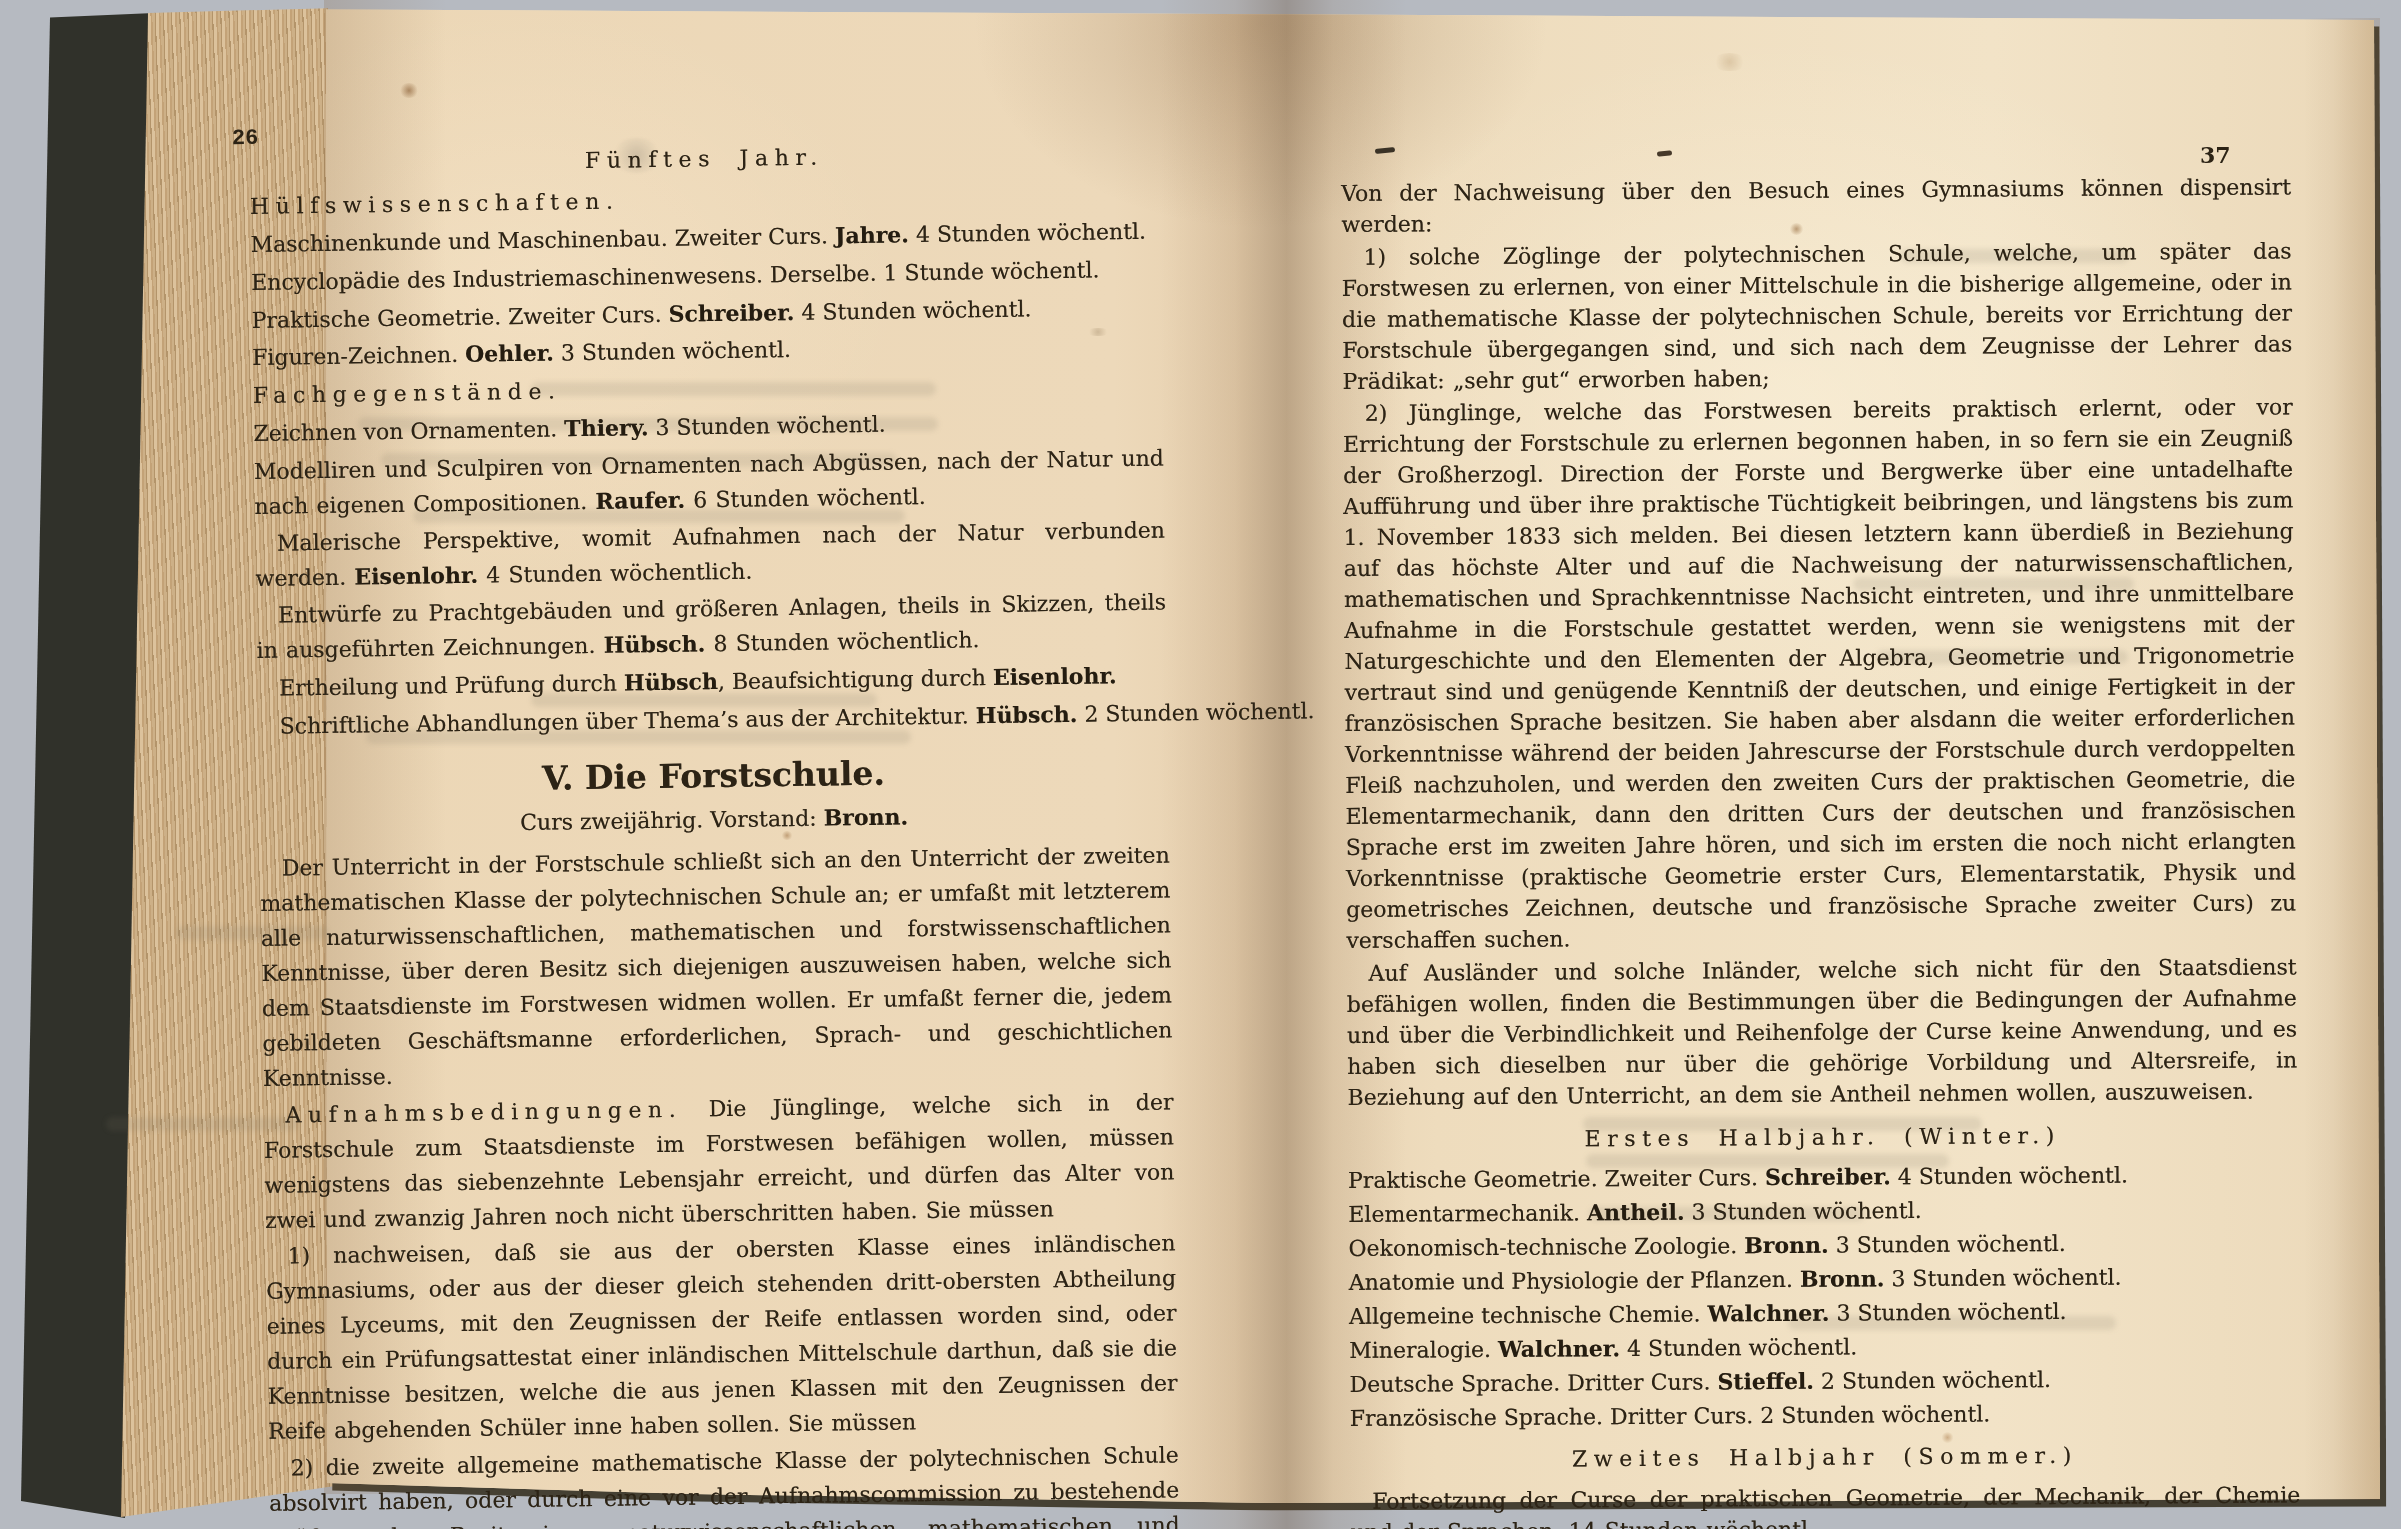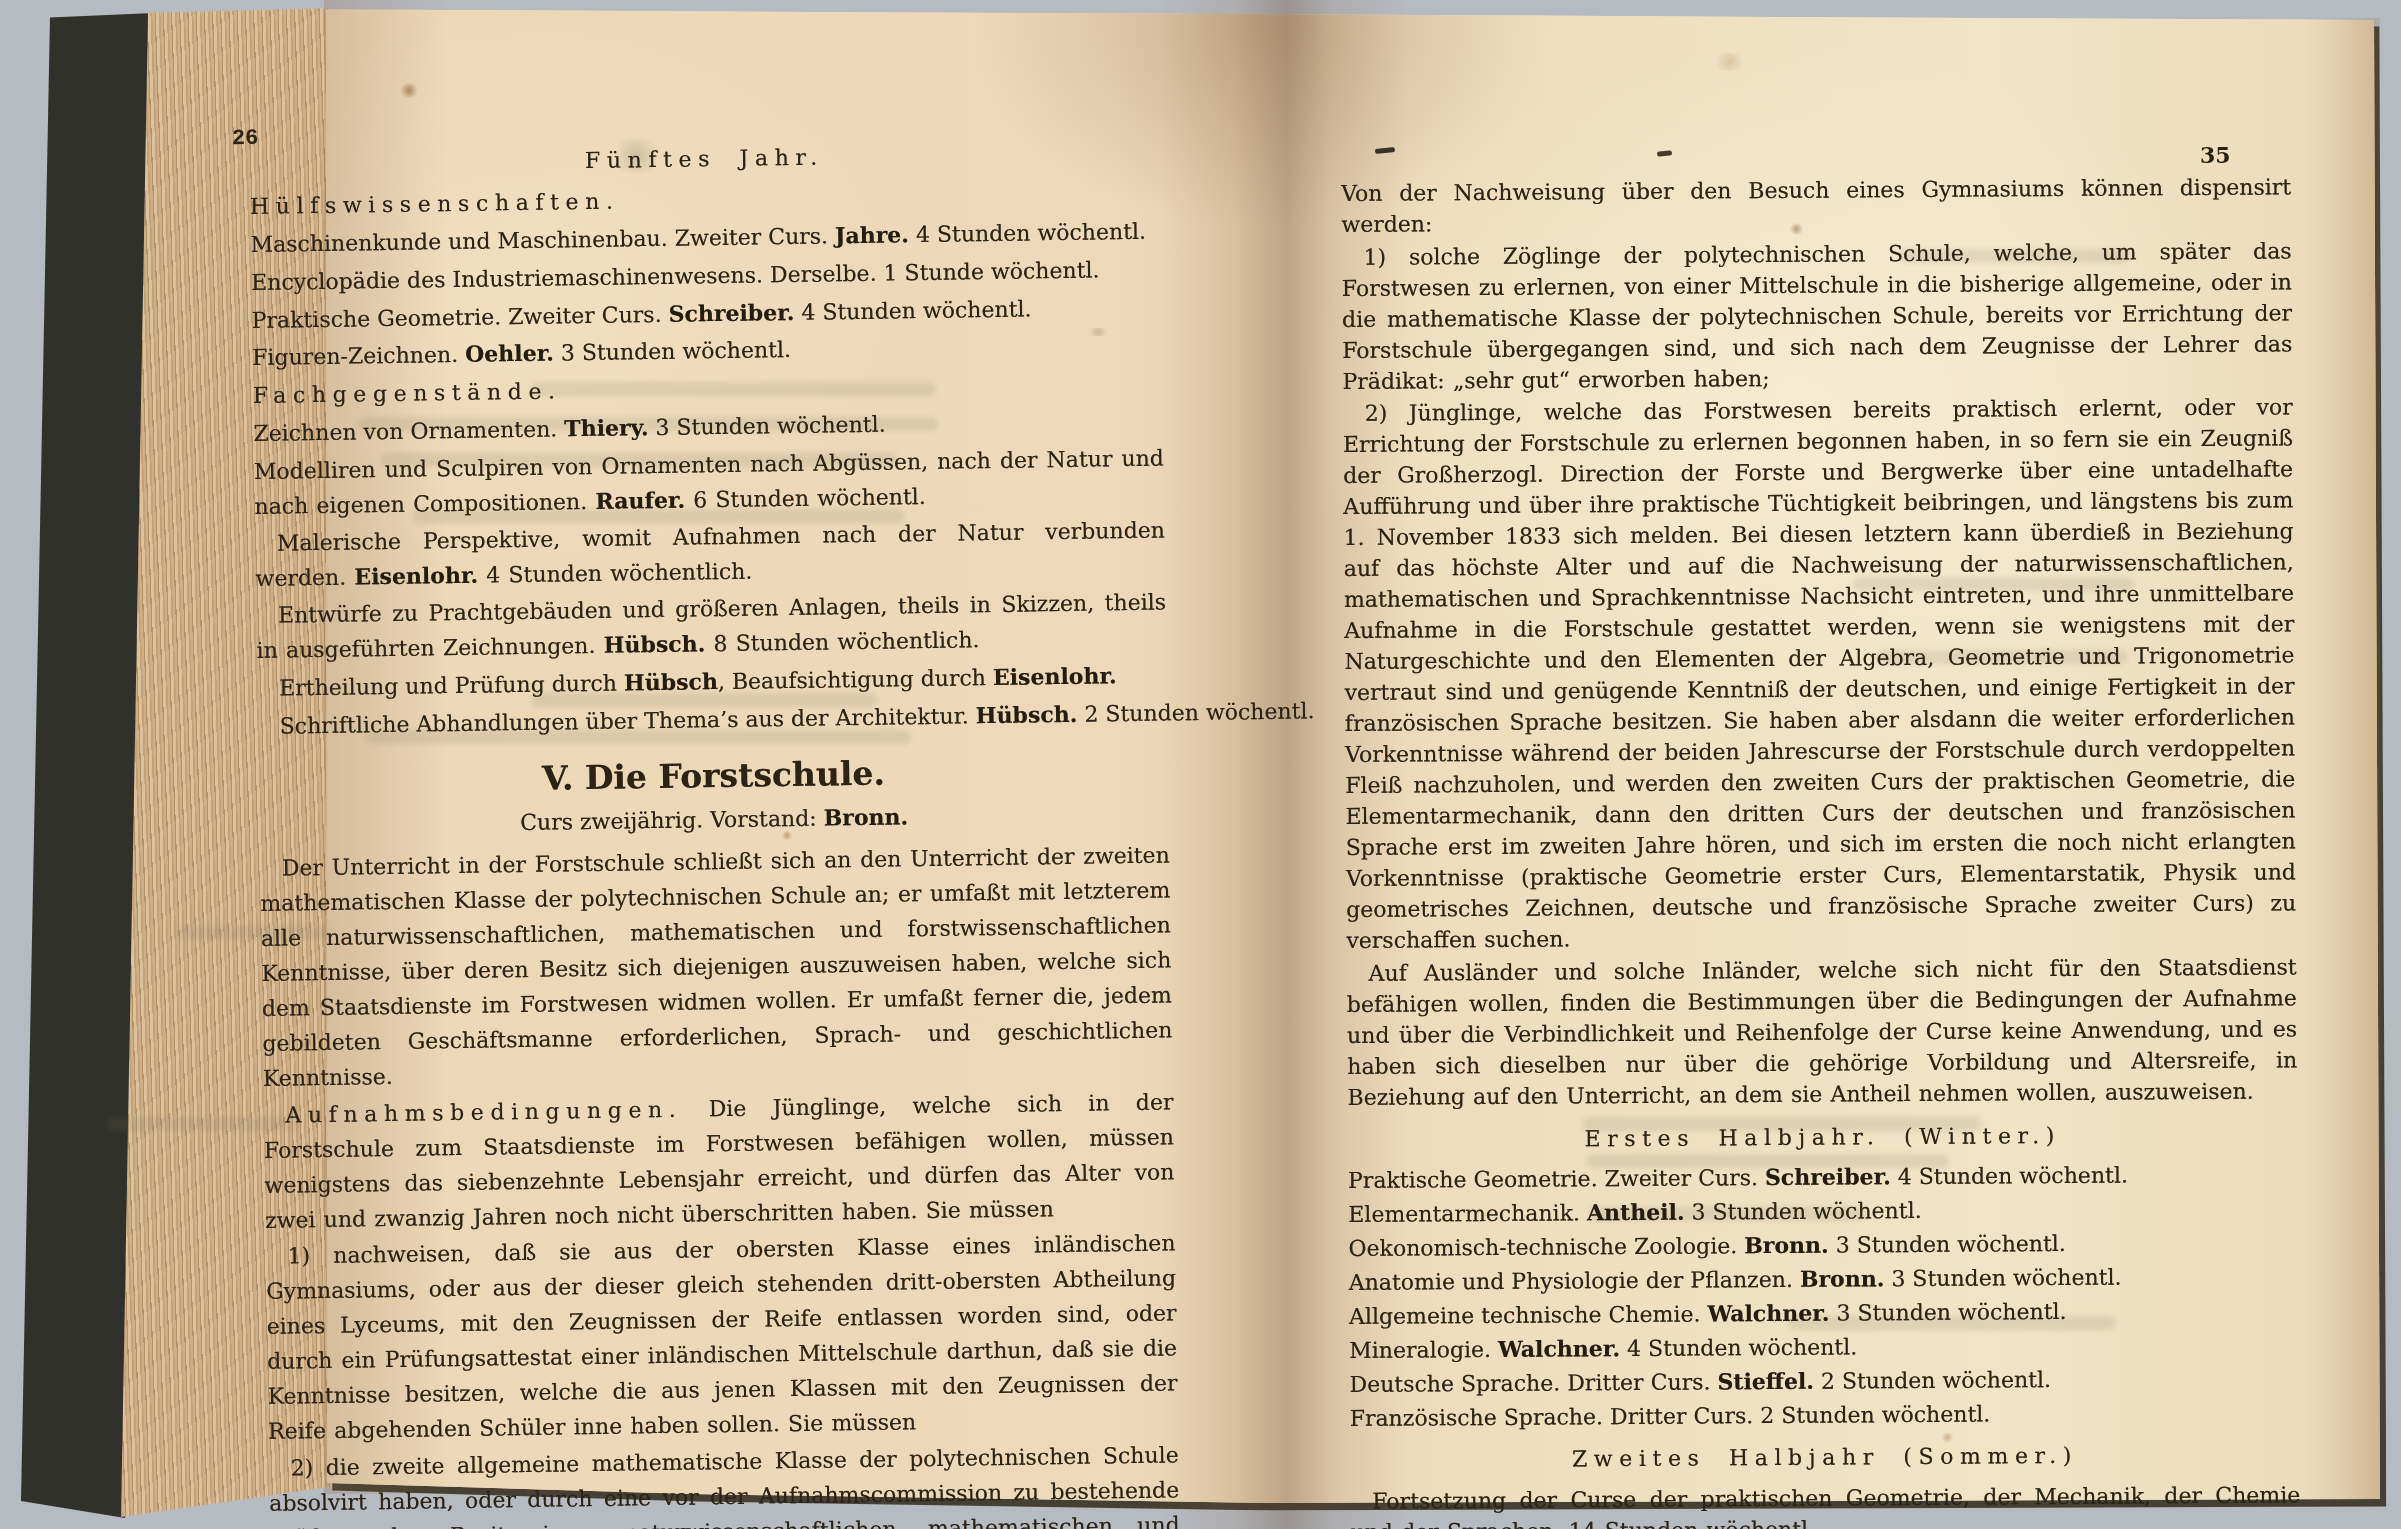--- a/index.html
+++ b/index.html
@@ -113,21 +113,21 @@
   <div class="stain s5"></div>
   <div class="stain s6"></div>
   <div class="stain s7"></div>
   <div class="stain s8"></div>
   <div class="stain s9"></div>
   <div class="stain s10"></div>
   <div class="stain s11"></div>
   <div class="stain s12"></div>
 
   <div class="pagenum n26">26</div>
-  <div class="pagenum n27">35</div>
+  <div class="pagenum n27">37</div>
 
   <div class="pagecol pg-left">
       <div class="blk h-spaced"><span class="sp">Fünftes Jahr.</span></div>
       <div class="blk line"><span class="sp">Hülfswissenschaften.</span></div>
       <div class="blk line"><span class="">Maschinenkunde und Maschinenbau. Zweiter Curs. </span><span class="bold ">Jahre.</span><span class=""> 4 Stunden wöchentl.</span></div>
       <div class="blk line"><span class="">Encyclopädie des Industriemaschinenwesens. Derselbe. 1 Stunde wöchentl.</span></div>
       <div class="blk line"><span class="">Praktische Geometrie. Zweiter Curs. </span><span class="bold ">Schreiber.</span><span class=""> 4 Stunden wöchentl.</span></div>
       <div class="blk line"><span class="">Figuren-Zeichnen. </span><span class="bold ">Oehler.</span><span class=""> 3 Stunden wöchentl.</span></div>
       <div class="blk line"><span class="sp">Fachgegenstände.</span></div>
       <div class="blk line"><span class="">Zeichnen von Ornamenten. </span><span class="bold ">Thiery.</span><span class=""> 3 Stunden wöchentl.</span></div>

